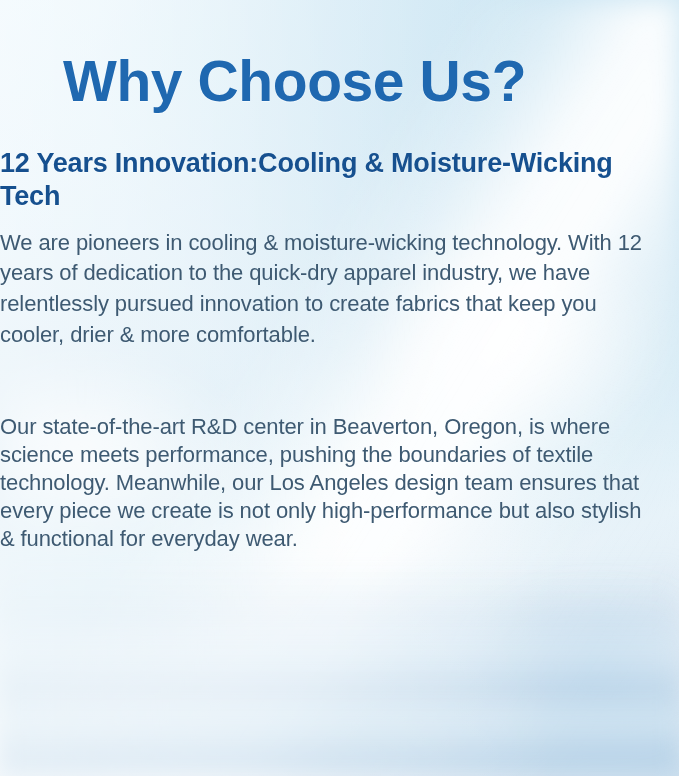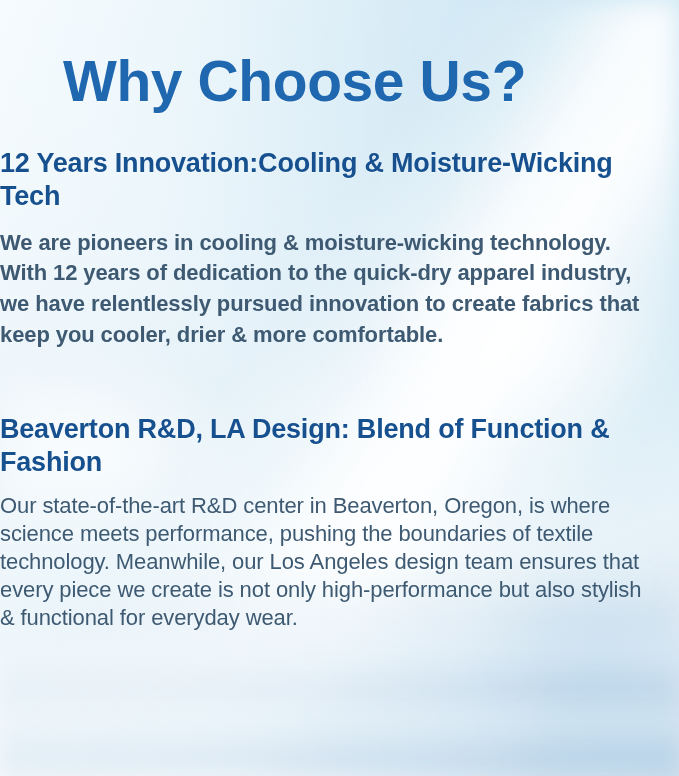--- a/index.html
+++ b/index.html
@@ -144,21 +144,20 @@
     margin: 0;
     color: #3e5a72;
     font-size: 22px;
     font-weight: 400;
     letter-spacing: -0.1px;
   }
 
   .body-loose {
     margin-top: 14px;
     line-height: 1.40;
-    font-weight: bold;
   }
 
   .body-tight {
     margin-top: 12px;
     line-height: 1.27;
   }
 </style>
 </head>
 <body>
 
@@ -174,18 +173,17 @@
   <div class="content">
 
     <h1 class="page-title">Why Choose Us?</h1>
 
     <div class="section section-1">
       <h2 class="section-heading">12 Years Innovation:Cooling &amp; Moisture-Wicking Tech</h2>
       <p class="section-body body-loose">We are pioneers in cooling &amp; moisture-wicking technology. With 12 years of dedication to the quick-dry apparel industry, we have relentlessly pursued innovation to create fabrics that keep you cooler, drier &amp; more comfortable.</p>
     </div>
 
     <div class="section section-2">
-      <h2 class="section-heading">Beaverton R&amp;D, LA Design: Blend of Function &amp; Fashion</h2>
       <p class="section-body body-tight">Our state-of-the-art R&amp;D center in Beaverton, Oregon, is where science meets performance, pushing the boundaries of textile technology. Meanwhile, our Los Angeles design team ensures that every piece we create is not only high-performance but also stylish &amp; functional for everyday wear.</p>
     </div>
 
   </div>
 </div>
 
 </body></html>

